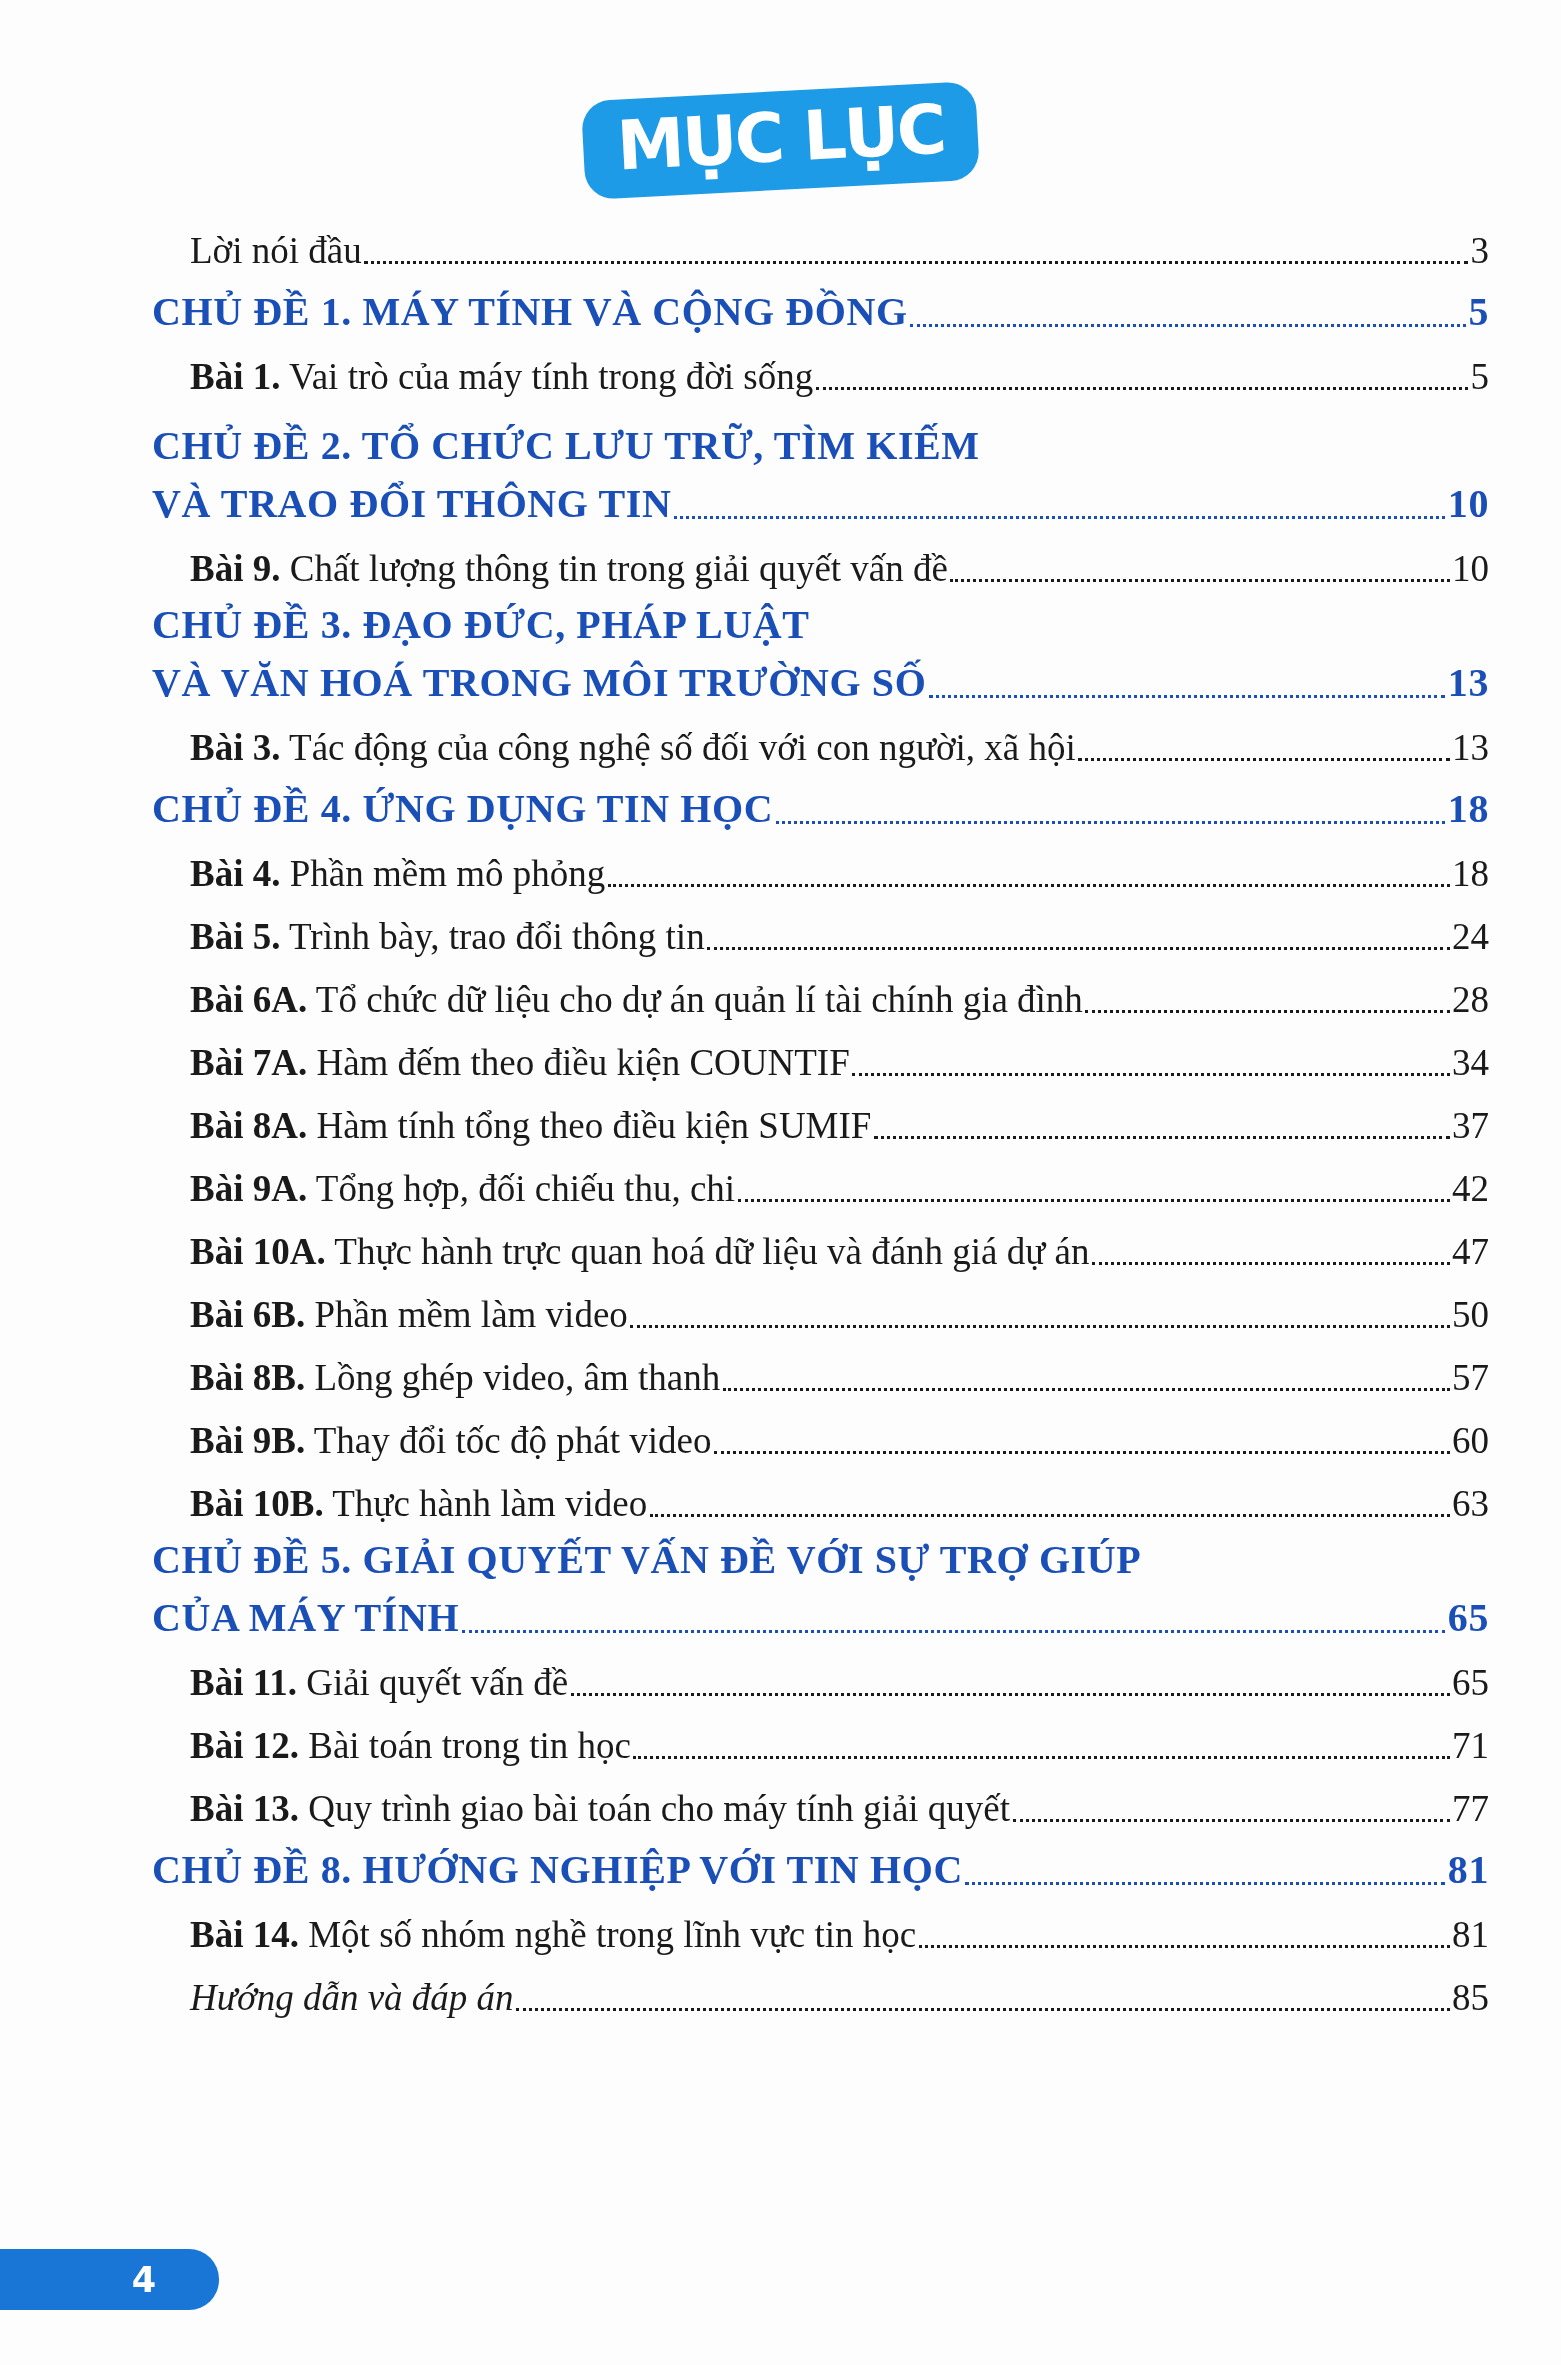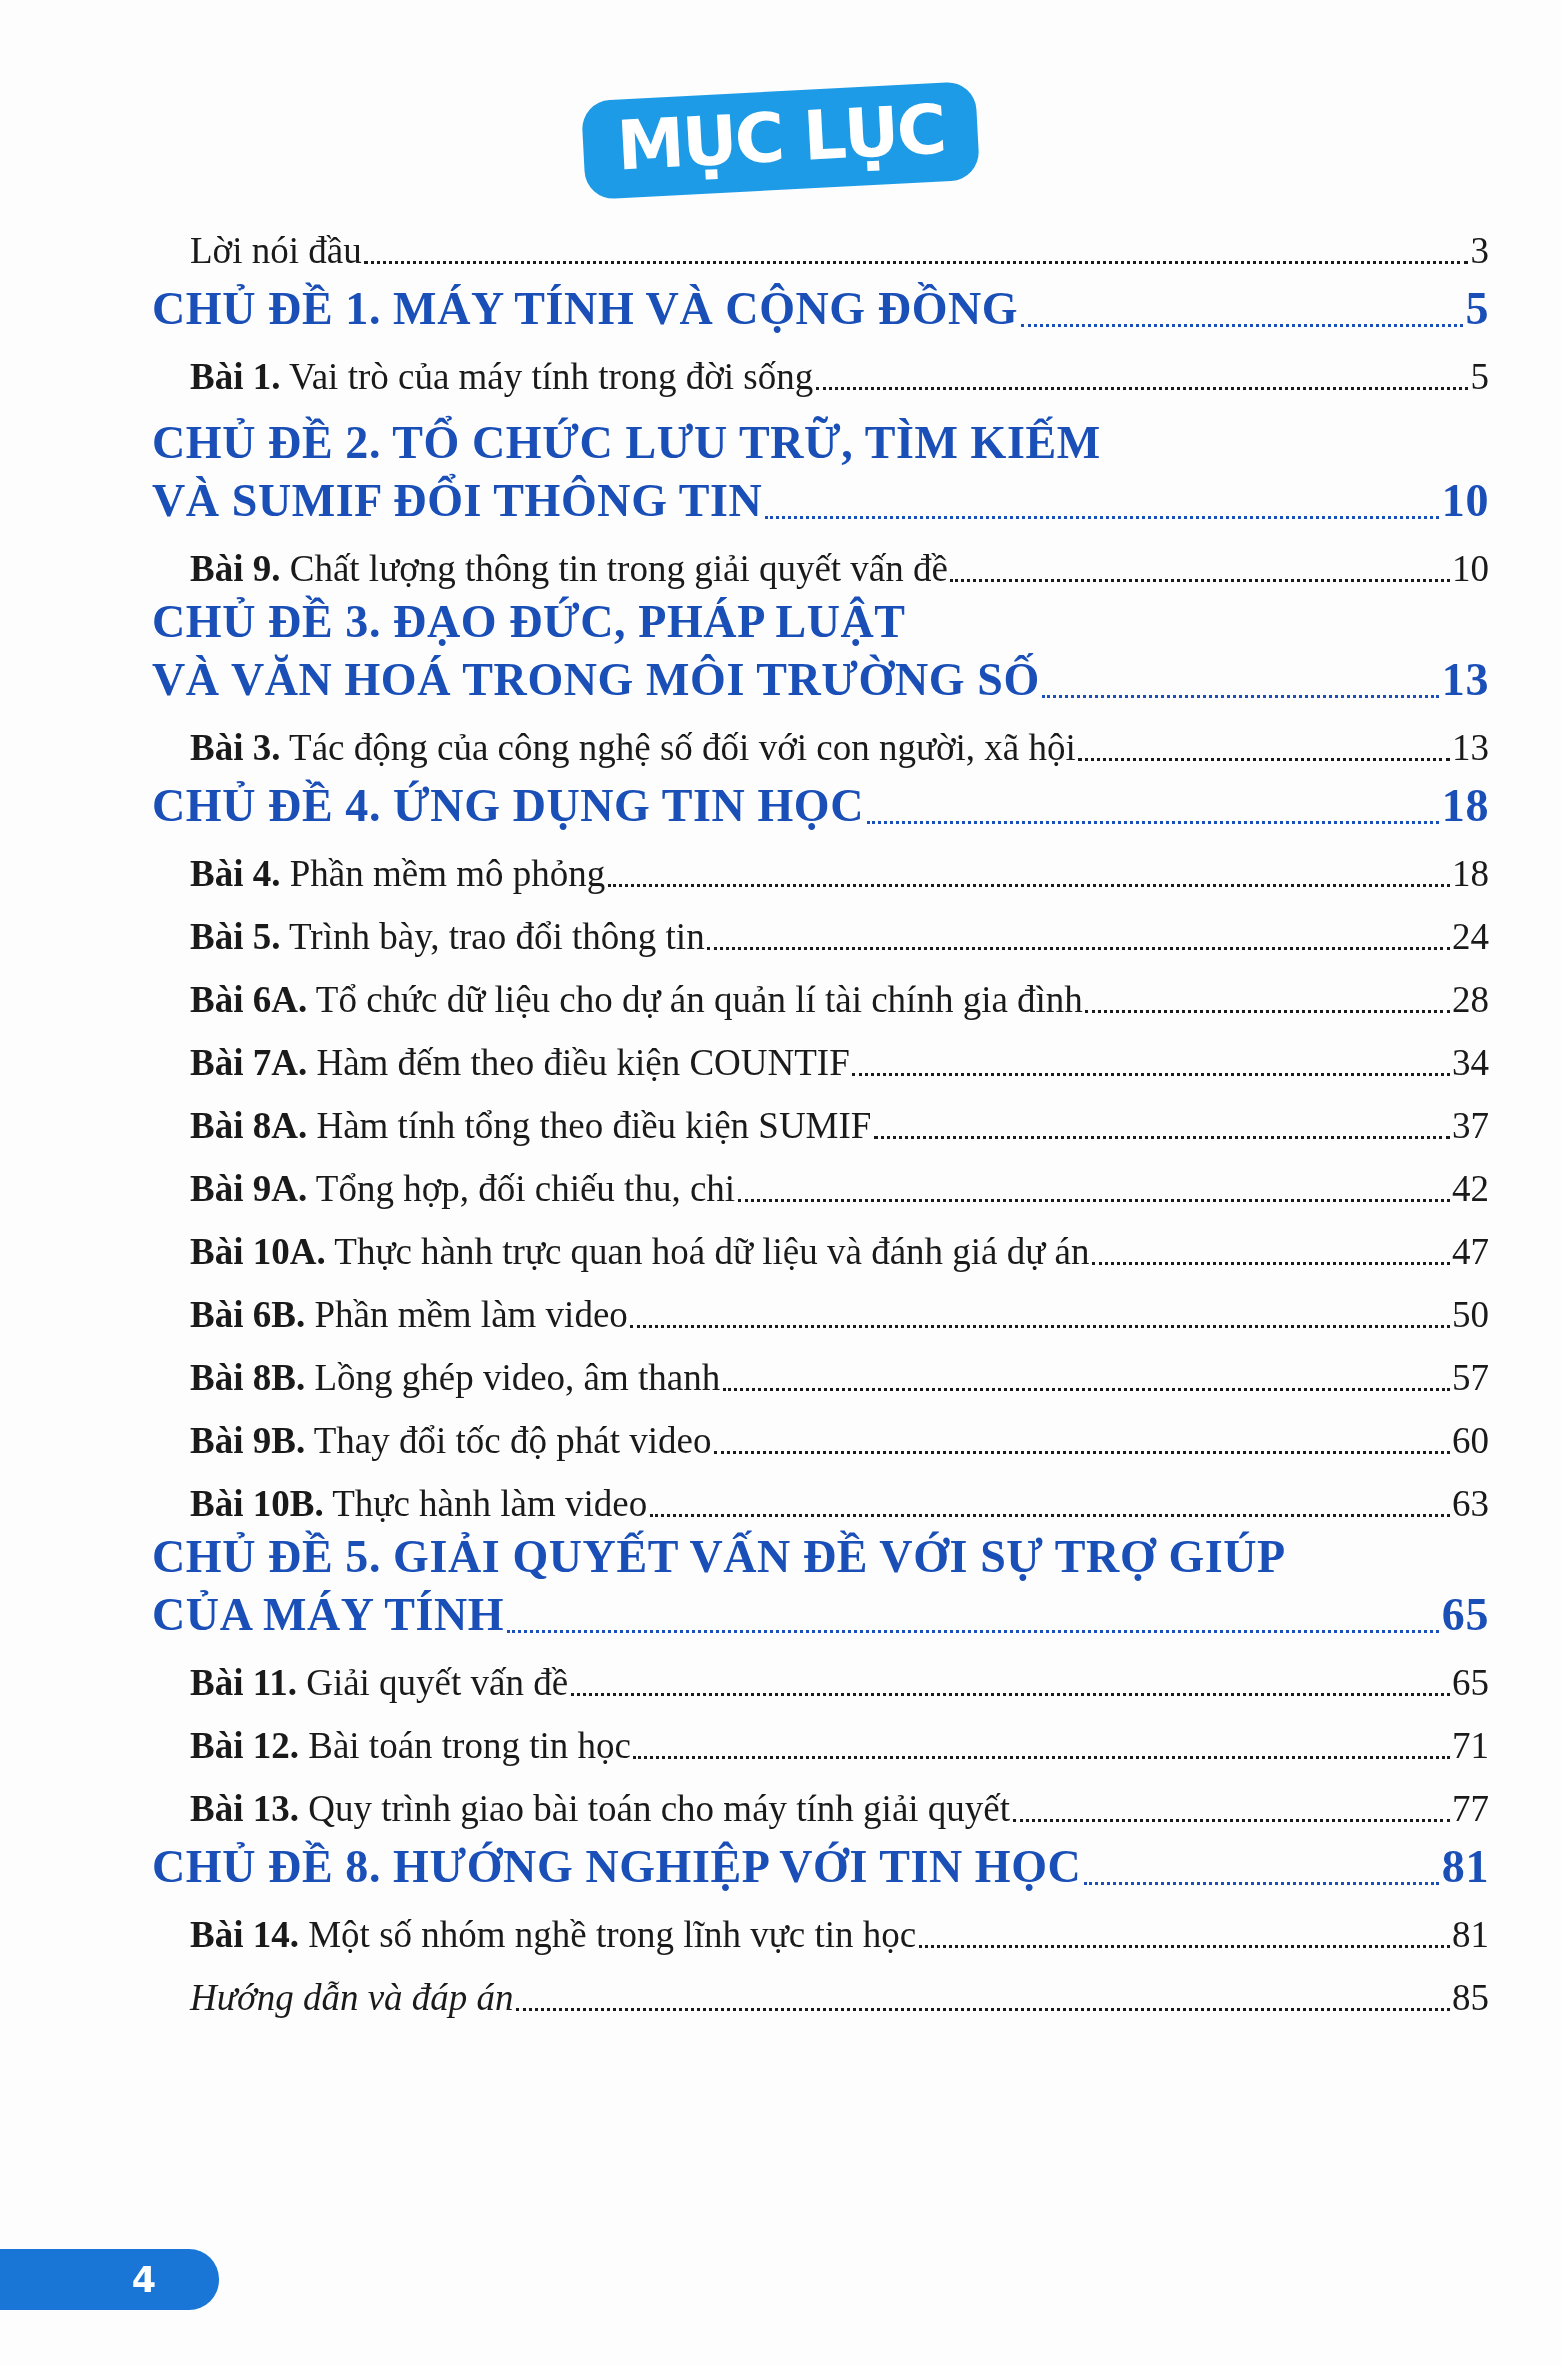--- a/index.html
+++ b/index.html
@@ -49,21 +49,21 @@
   .lesson {
     font-size: 37px; padding-left: 38px;
     height: 63px;
   }
   .lesson b { font-weight: bold; margin-top: 39px; }
   .intro { font-size: 37px; padding-left: 38px; height: 63px; }
   .italic { font-style: italic; }
   .topic {
     color: #1a4fb8;
     font-weight: bold;
-    font-size: 46px;
+    font-size: 40px;
     letter-spacing: 0.6px;
   }
   .topic .line1 { height: 58px; display: flex; align-items: flex-end; }
   .topic-single { height: 63px; }
   .topic-double .row { height: 58px; }
   .page-tab {
     position: absolute; left: 0; top: 2249px;
     width: 219px; height: 61px;
     background: #1a76d6;
     border-radius: 0 30px 30px 0;
@@ -99,21 +99,21 @@
   </div>
   <div class="row lesson">
     <span class="label"><b>Bài 1.</b> <span>Vai trò của máy tính trong đời sống</span></span>
     <span class="dots"></span>
     <span class="page">5</span>
   </div>
 
   <div class="topic topic-double" style="margin-top:12.7px">
     <div class="line1">CHỦ ĐỀ 2. TỔ CHỨC LƯU TRỮ, TÌM KIẾM</div>
     <div class="row">
-      <span class="label">VÀ SUMIF ĐỔI THÔNG TIN</span>
+      <span class="label">VÀ TRAO ĐỔI THÔNG TIN</span>
       <span class="dots"></span>
       <span class="page">10</span>
     </div>
   </div>
   <div class="row lesson">
     <span class="label"><b>Bài 9.</b> <span>Chất lượng thông tin trong giải quyết vấn đề</span></span>
     <span class="dots"></span>
     <span class="page">10</span>
   </div>
 

